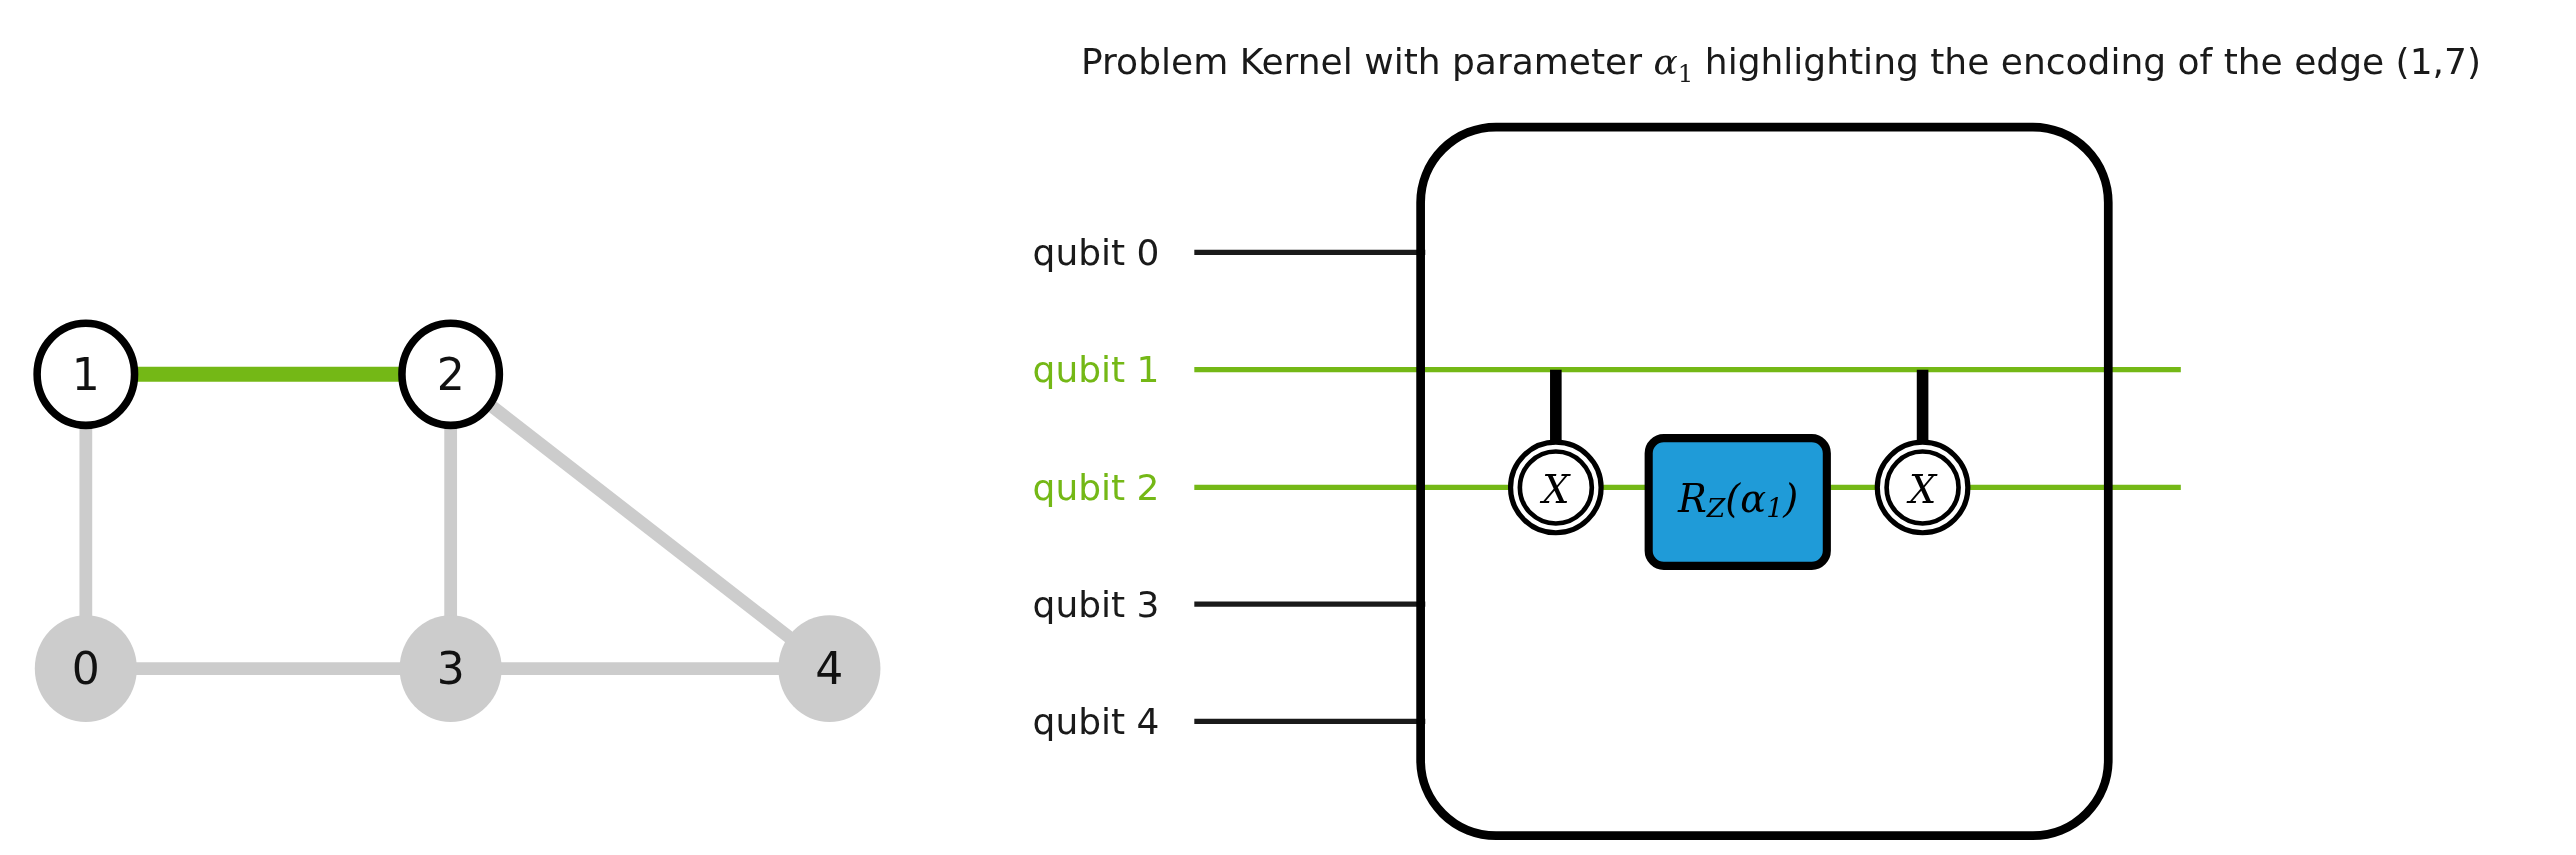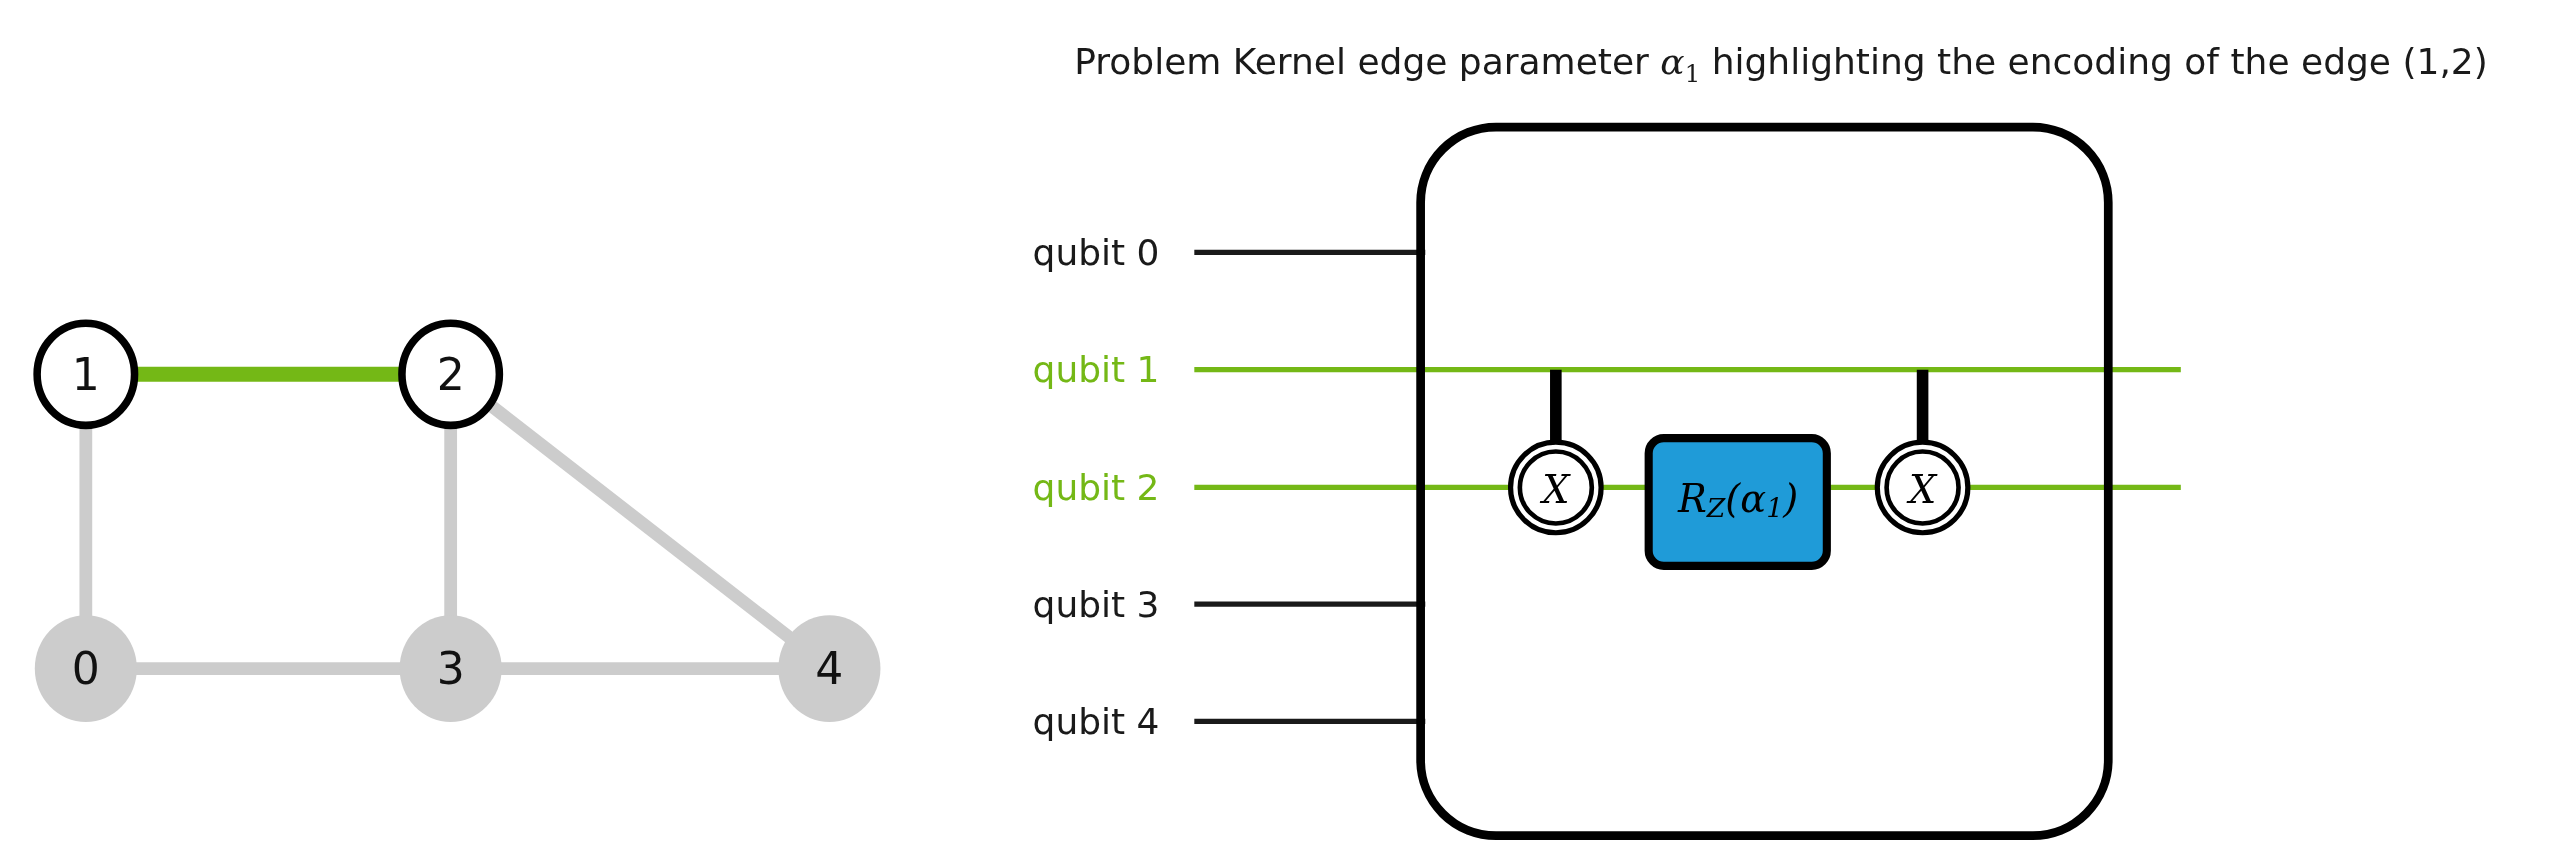--- a/index.html
+++ b/index.html
@@ -110,21 +110,21 @@
       </g>
 
       <g>
         <ellipse cx="777" cy="645" rx="84" ry="88" fill="#ffffff" stroke="#000000" stroke-width="13"></ellipse>
         <text class="node-label" x="777" y="645" text-anchor="middle" dominant-baseline="central">2</text>
       </g>
     </svg>
   </div>
 
   <div class="title-text">
-    <span>Problem Kernel edge parameter </span><span class="math"><span>α</span><span class="sub">1</span></span><span> highlighting the encoding of the edge (1,2)</span>
+    <span>Problem Kernel with parameter </span><span class="math"><span>α</span><span class="sub">1</span></span><span> highlighting the encoding of the edge (1,7)</span>
   </div>
 
   <div class="panel" id="circuit-panel">
     <svg class="svg-layer" viewBox="1700 0 2740 1475" preserveAspectRatio="none">
 
       <g>
         <text class="qubit-label black" x="2030" y="435" text-anchor="end" dominant-baseline="central">qubit 0</text>
         <text class="qubit-label green" x="2030" y="637" text-anchor="end" dominant-baseline="central">qubit 1</text>
         <text class="qubit-label green" x="2030" y="840" text-anchor="end" dominant-baseline="central">qubit 2</text>
         <text class="qubit-label black" x="2030" y="1041" text-anchor="end" dominant-baseline="central">qubit 3</text>

